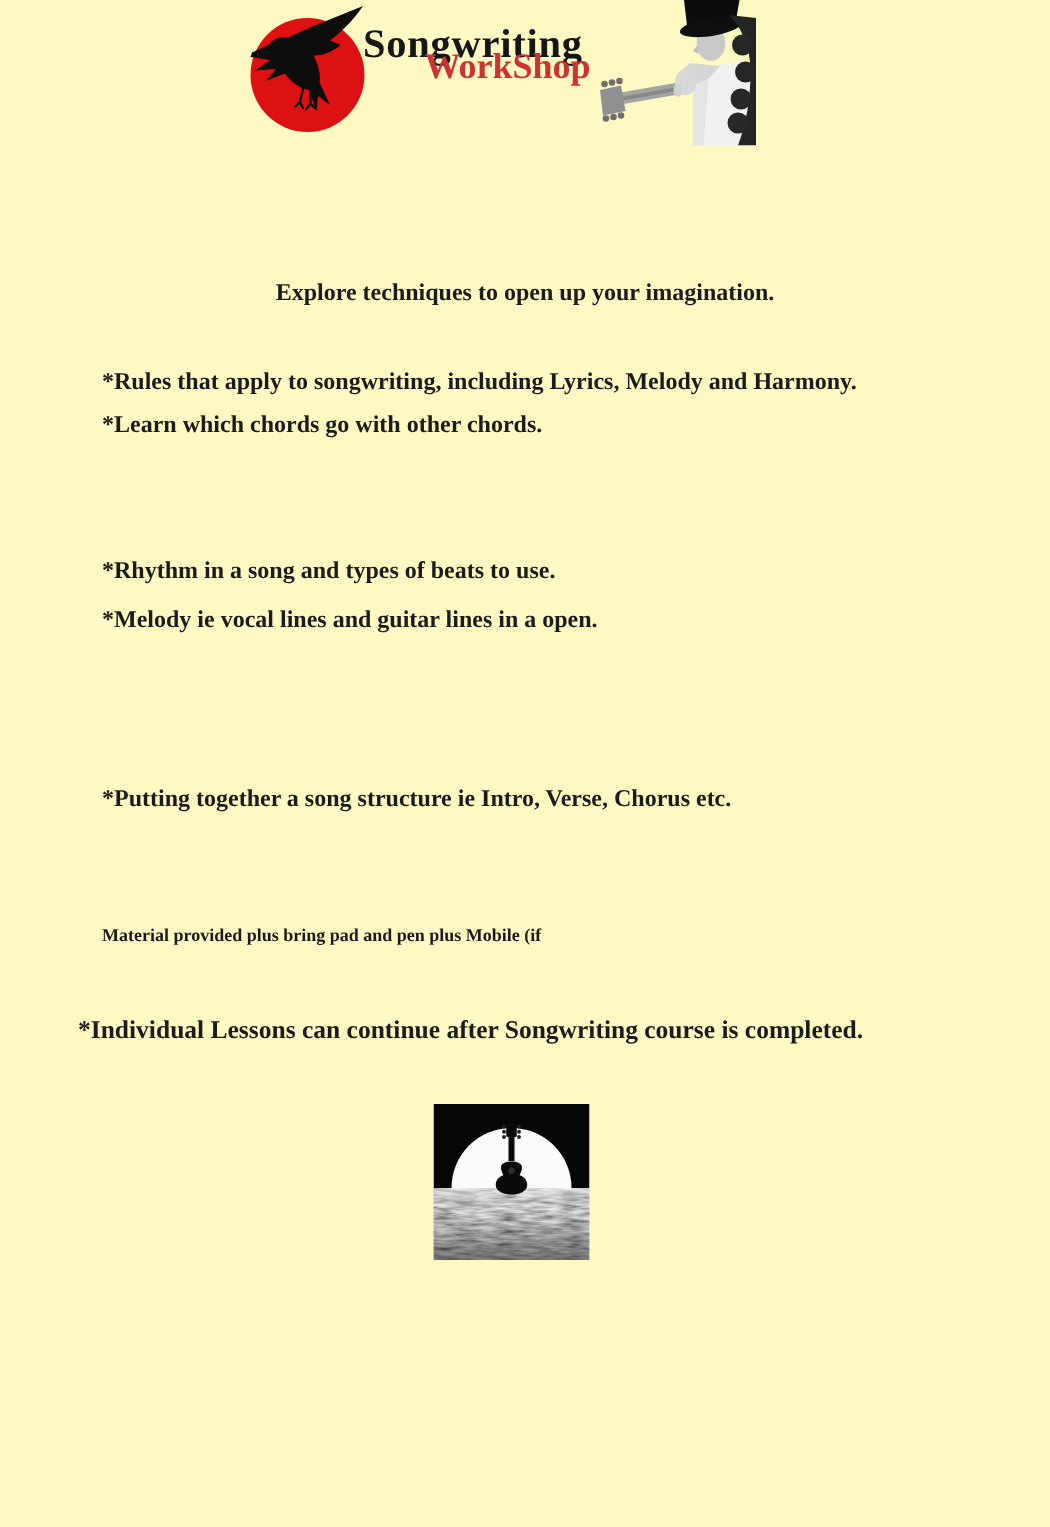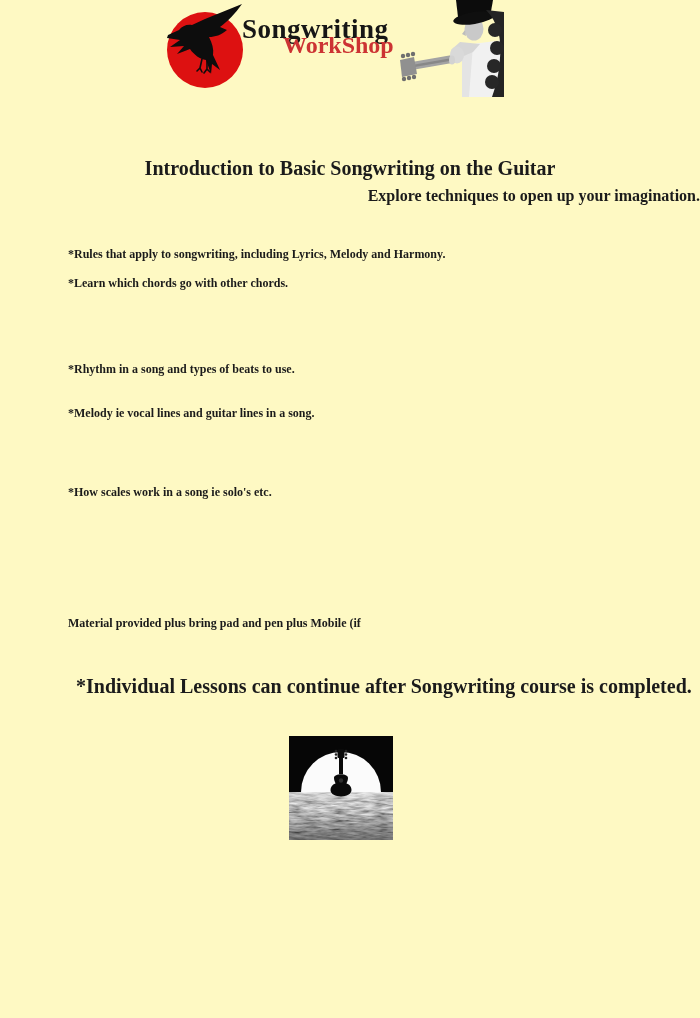--- a/index.html
+++ b/index.html
@@ -16,28 +16,28 @@
   .abs { position: absolute; }
 
   
   .logo-svg      { left: 155px; top: 2px;  width: 100px; height: 90px; }
   .brand-title   { left: 242px; top: 14px; font-size: 27px; line-height: 31px; letter-spacing: 0.5px; color: #161616; white-space: nowrap; }
   .brand-sub     { left: 283px; top: 34px; font-size: 24px; line-height: 22px; color: #cc3333; white-space: nowrap; }
   .guitarist-svg { left: 400px; top: 0;    width: 104px; height: 97px; }
 
   
   .doc-title    { left: 0; top: 155px; width: 700px; text-align: center; font-size: 20px; line-height: 26px; }
-  .doc-subtitle { left: 0; top: 186px; width: 700px; text-align: right; font-size: 16px; line-height: 20px; }
+  .doc-subtitle { left: 0; top: 186px; width: 700px; text-align: center; font-size: 16px; line-height: 20px; }
 
   
-  .bullet { left: 68px; font-size: 12px; line-height: 19px; white-space: nowrap; font-family: Liberation Serif, serif; }
+  .bullet { left: 68px; font-size: 16px; line-height: 19px; white-space: nowrap; font-family: Liberation Serif, serif; }
 
   
   .note    { left: 68px; top: 612px; font-size: 12px; line-height: 23px; }
-  .closing { left: 76px; top: 677px; font-size: 20px; line-height: 19px; white-space: nowrap; }
+  .closing { left: 52px; top: 677px; font-size: 17px; line-height: 19px; white-space: nowrap; }
 
   
   .footer-img-svg { left: 289px; top: 736px; width: 104px; height: 104px; }
 </style>
 </head>
 <body>
 
 <div class="page">
 
   <svg class="abs logo-svg" viewBox="0 0 100 90" xmlns="http://www.w3.org/2000/svg">
@@ -78,28 +78,27 @@
     <circle cx="8" cy="55" r="2.2" fill="#6f6f6f"></circle>
     <circle cx="13" cy="54" r="2.2" fill="#6f6f6f"></circle>
     <circle cx="4" cy="79" r="2.2" fill="#6f6f6f"></circle>
     <circle cx="9" cy="78" r="2.2" fill="#6f6f6f"></circle>
     <circle cx="14" cy="77" r="2.2" fill="#6f6f6f"></circle>
 
     <ellipse cx="57" cy="55" rx="7" ry="8.5" fill="#d9d9d9"></ellipse>
     <ellipse cx="52" cy="60" rx="3" ry="4.5" fill="#d2d2d2"></ellipse>
   </svg>
 
-  <div class="abs doc-title">Introduction to Basic Songwriting on the Guitar</div>
   <div class="abs doc-subtitle">Explore techniques to open up your imagination.</div>
 
   <div class="abs bullet" style="top:245px">*Rules that apply to songwriting, including Lyrics, Melody and Harmony.</div>
   <div class="abs bullet" style="top:274px">*Learn which chords go with other chords.</div>
-  <div class="abs bullet" style="top:360px">*Rhythm in a song and types of beats to use.</div>
-  <div class="abs bullet" style="top:404px">*Melody ie vocal lines and guitar lines in a song.</div>
-  <div class="abs bullet" style="top:483px">*How scales work in a song ie solo's etc.</div>
+  <div class="abs bullet" style="top:371px">*Rhythm in a song and types of beats to use.</div>
+  <div class="abs bullet" style="top:404px">*Melody ie vocal lines and guitar lines in a open.</div>
+  <div class="abs bullet" style="top:523px">*Putting together a song structure ie Intro, Verse, Chorus etc.</div>
 
   <div class="abs note">
     <div>Material provided plus bring pad and pen plus Mobile (if</div>
   </div>
 
   <div class="abs closing">*Individual Lessons can continue after Songwriting course is completed.</div>
 
   <svg class="abs footer-img-svg" viewBox="0 0 104 104" xmlns="http://www.w3.org/2000/svg">
     <defs>
       <clipPath id="skyClip">

